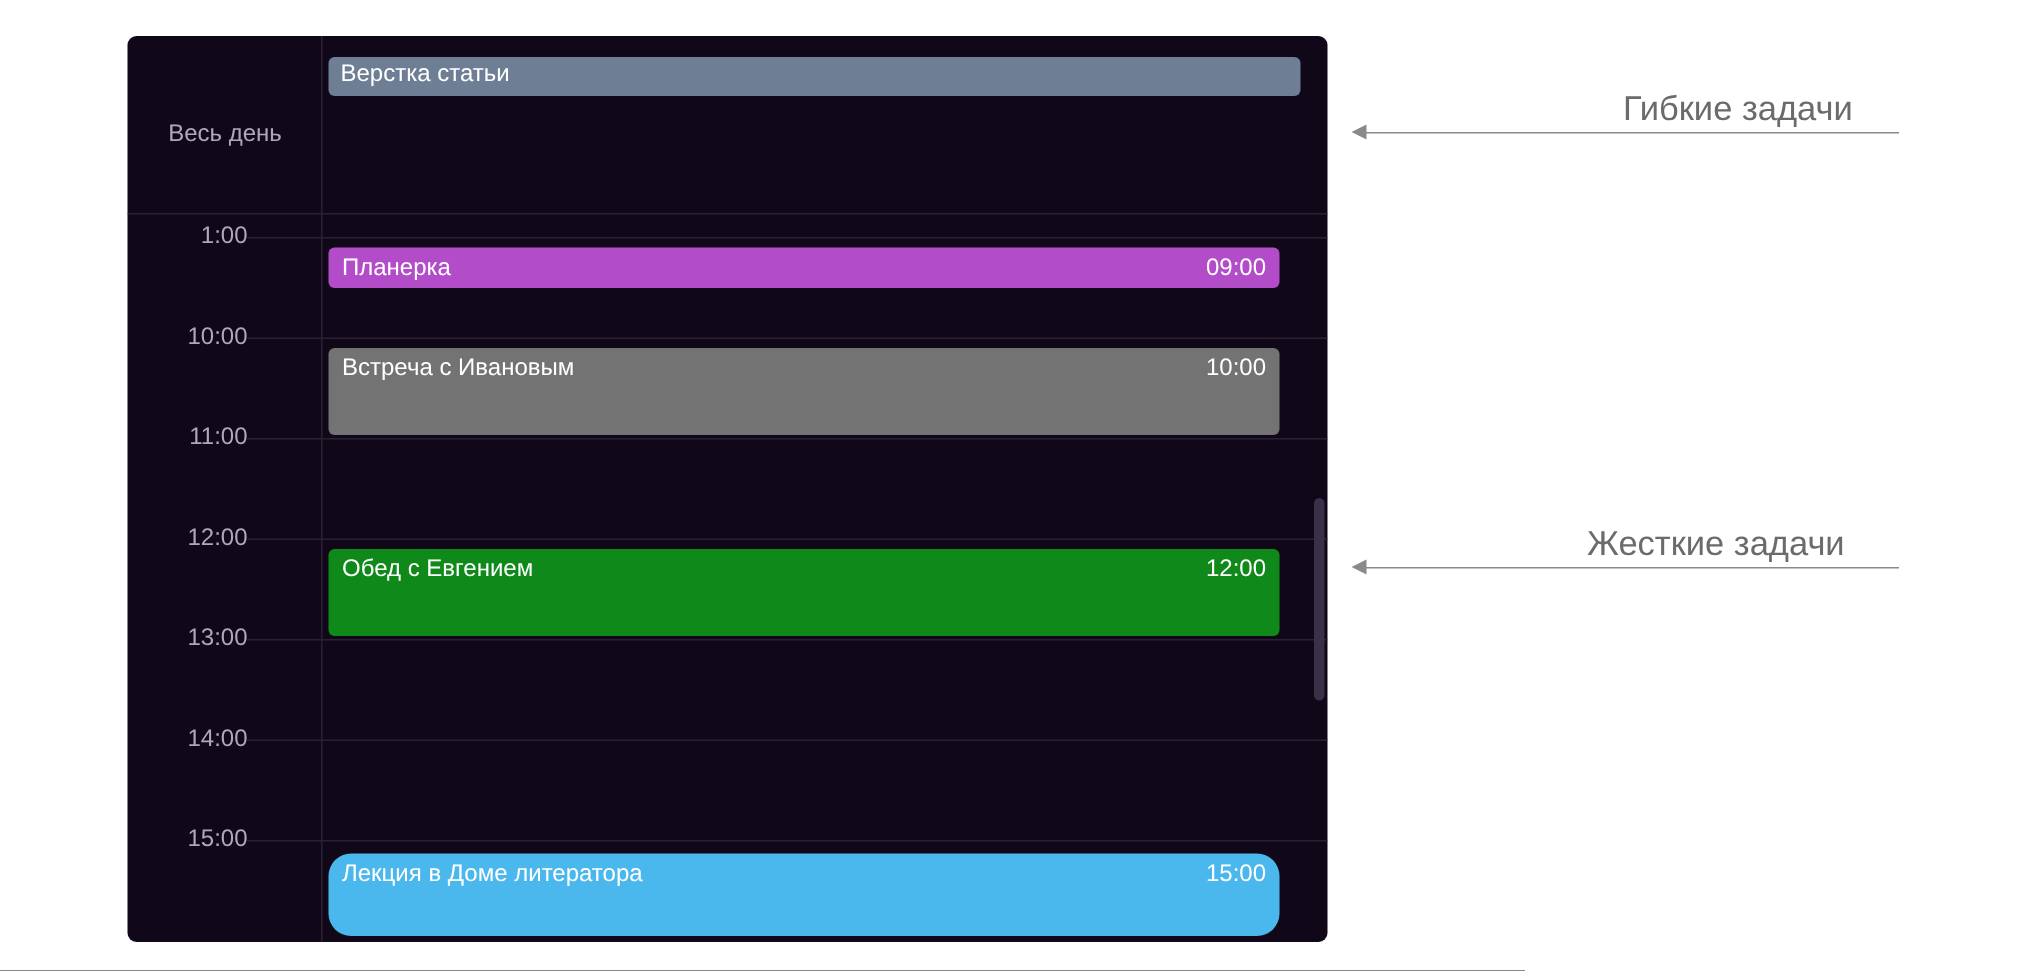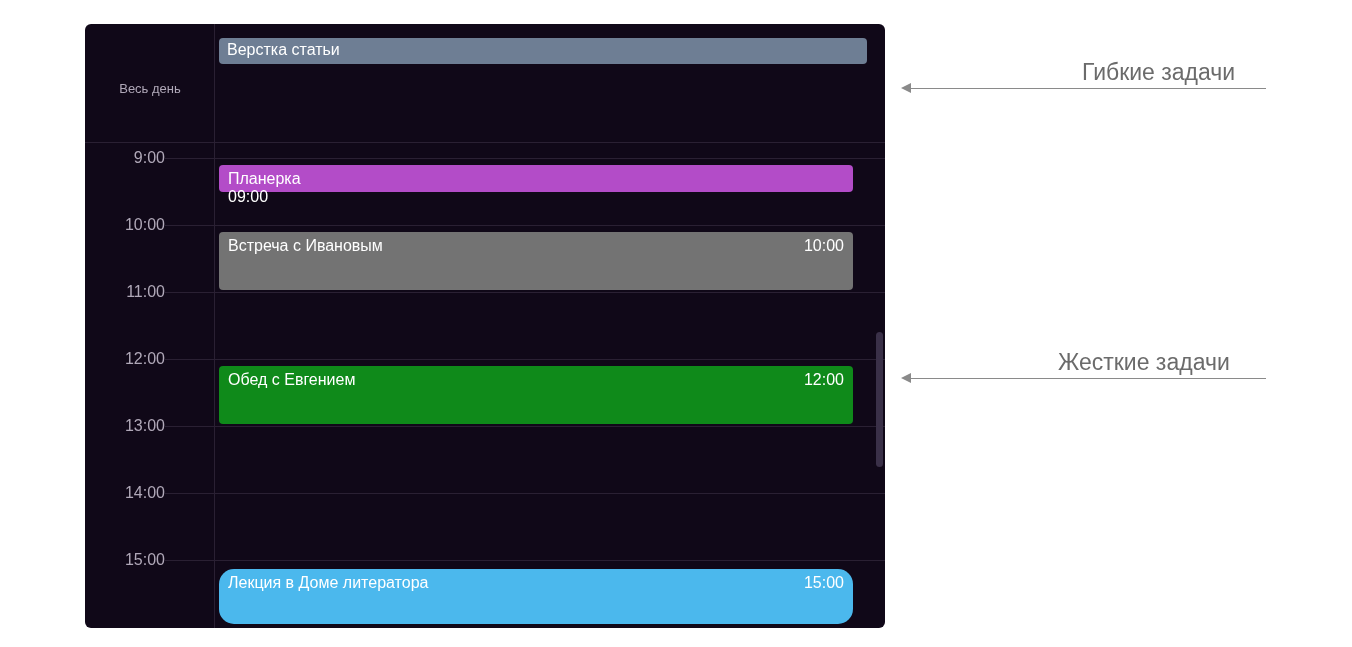--- a/index.html
+++ b/index.html
@@ -23,21 +23,21 @@
       background: #100818;
       border-radius: 6px;
       overflow: hidden;
     }
     .allday-label {
       position: absolute;
       left: 0;
       width: 130px;
       text-align: center;
       color: #b0a8b8;
-      font-size: 13px;
+      font-size: 16px;
     }
     .time-label {
       position: absolute;
       left: 0;
       width: 80px;
       text-align: right;
       color: #b0a8b8;
       font-size: 16px;
     }
     .divider-line {
@@ -113,36 +113,36 @@
   <div class="vline"></div>
 
   <span class="allday-label" style="top:57px;">Весь день</span>
 
   <div class="allday-event" style="top: 14px; background: rgb(110, 126, 148); color: rgb(255, 255, 255);">
     <span id="ad0t">Верстка статьи</span>
   </div>
 
   <div class="divider-line" style="top:118px;left:0;"></div>
 
-  <span class="time-label" style="top:125px;">9:00</span>
+  <span class="time-label" style="top:125px;">1:00</span>
   <div class="divider-line" style="top:134px;"></div>
   <span class="time-label" style="top:192px;">10:00</span>
   <div class="divider-line" style="top:201px;"></div>
   <span class="time-label" style="top:259px;">11:00</span>
   <div class="divider-line" style="top:268px;"></div>
   <span class="time-label" style="top:326px;">12:00</span>
   <div class="divider-line" style="top:335px;"></div>
   <span class="time-label" style="top:393px;">13:00</span>
   <div class="divider-line" style="top:402px;"></div>
   <span class="time-label" style="top:460px;">14:00</span>
   <div class="divider-line" style="top:469px;"></div>
   <span class="time-label" style="top:527px;">15:00</span>
   <div class="divider-line" style="top:536px;"></div>
 
-  <div class="timed-event" id="te0" style="background: rgb(179, 76, 200); top: 141px; height: 27px; flex-direction: column;">
+  <div class="timed-event" id="te0" style="background: rgb(179, 76, 200); top: 141px; height: 27px;">
     <span>Планерка</span>
     <span>09:00</span>
   </div>
   <div class="timed-event" id="te1" style="background: #737373; top: 208px; height: 58px;">
     <span>Встреча с Ивановым</span>
     <span>10:00</span>
   </div>
   <div class="timed-event" id="te2" style="background: rgb(15, 138, 26); top: 342px; height: 58px;">
     <span>Обед с Евгением</span>
     <span>12:00</span>

